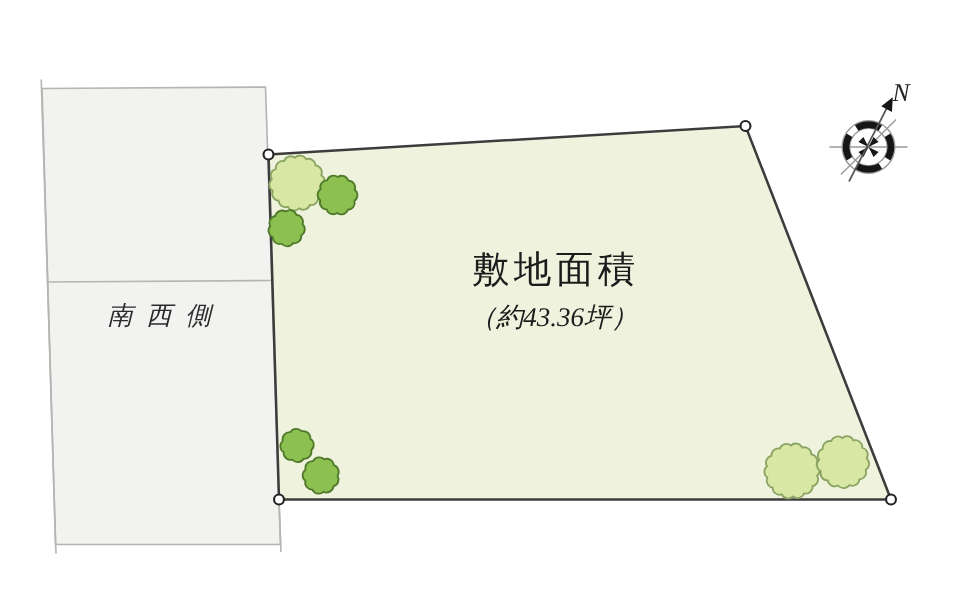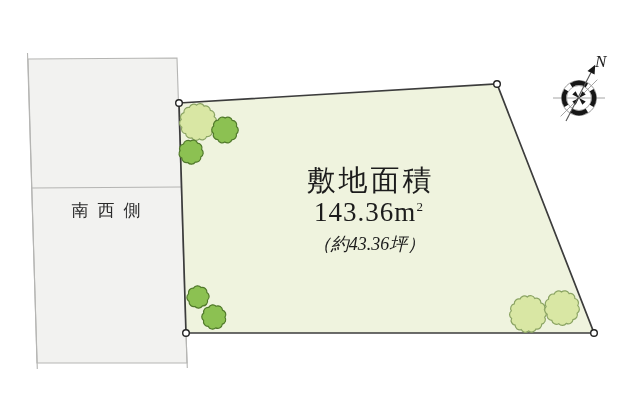--- a/index.html
+++ b/index.html
@@ -5,27 +5,27 @@
   html,body{margin:0;padding:0;background:#ffffff;}
   .stage{
     position:relative;width:640px;height:405px;background:#ffffff;overflow:hidden;
     font-family:"Liberation Serif","DejaVu Serif",serif;color:#1c1c1c;
   }
   svg.plan{position:absolute;left:0;top:0;}
   .area-label{
     position:absolute;left:238px;top:165px;width:262px;text-align:center;
     color:#1c1c1c;
   }
-  .area-l1{font-size:29px;line-height:31px;letter-spacing:3px;padding-left:3px;}
+  .area-l1{font-size:25px;line-height:31px;letter-spacing:3px;padding-left:3px;}
   .area-l2{font-size:27px;line-height:33px;letter-spacing:1px;}
   .area-l2 sup{font-size:13px;vertical-align:super;line-height:0;}
   .area-l3{font-size:18px;line-height:30px;font-style:italic;}
   .road-label{
     position:absolute;left:31px;top:197px;width:150px;text-align:center;
-    font-size:17px;line-height:28px;letter-spacing:9px;color:#2a2a2a;
+    font-size:17px;line-height:28px;letter-spacing:9px;color:#2a2a2a;font-style:italic;
   }
   .road-label div{padding-left:9px;}
 </style>
 </head>
 <body>
 
 <div class="stage">
 
   <svg class="plan" width="640" height="405" viewBox="0 0 640 405">
       <polygon points="28,59 177,58 187,363 37,363" fill="#f2f2f0" stroke="#b5b5b3" stroke-width="1.1"></polygon>
@@ -58,21 +58,20 @@
         <path d="M579,98 L575.6,104.7 L572.3,101.4 Z" fill="#161616"></path>
         <path d="M579,98 L572.3,94.6 L575.6,91.3 Z" fill="#161616"></path>
         <line x1="566" y1="121" x2="591" y2="72.5" stroke="#555555" stroke-width="1.1"></line>
         <polygon points="595.2,64.8 594.6,74.6 587.5,70.9" fill="#161616"></polygon>
         <text x="595" y="67" font-size="17" font-style="italic" font-family="&quot;Liberation Serif&quot;,&quot;DejaVu Serif&quot;,serif" fill="#222222">N</text>
       </g>
     </svg>
 
   <div class="area-label">
     <div class="area-l1">敷地面積</div>
-    <div class="area-l2"><span>143.36m</span><sup>2</sup></div>
     <div class="area-l3">（約43.36坪）</div>
   </div>
 
   <div class="road-label">
     <div>南西側</div>
   </div>
 
 </div>
 
 </body></html>

